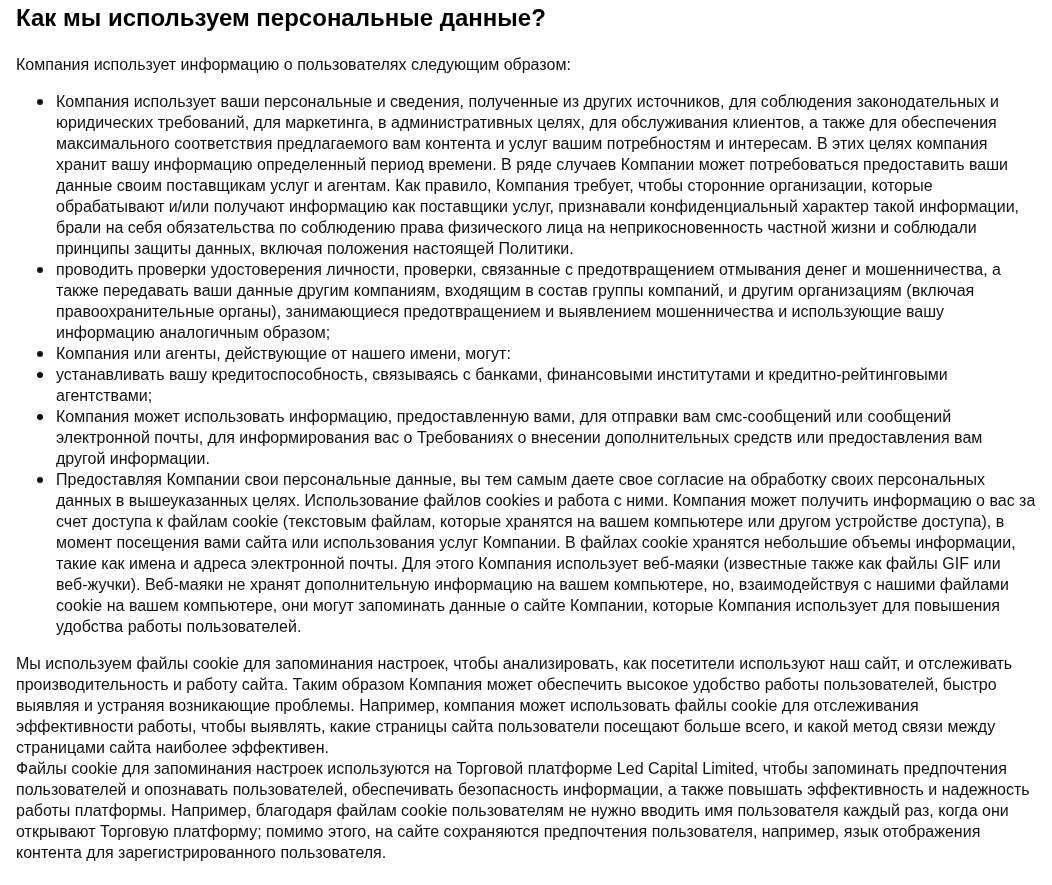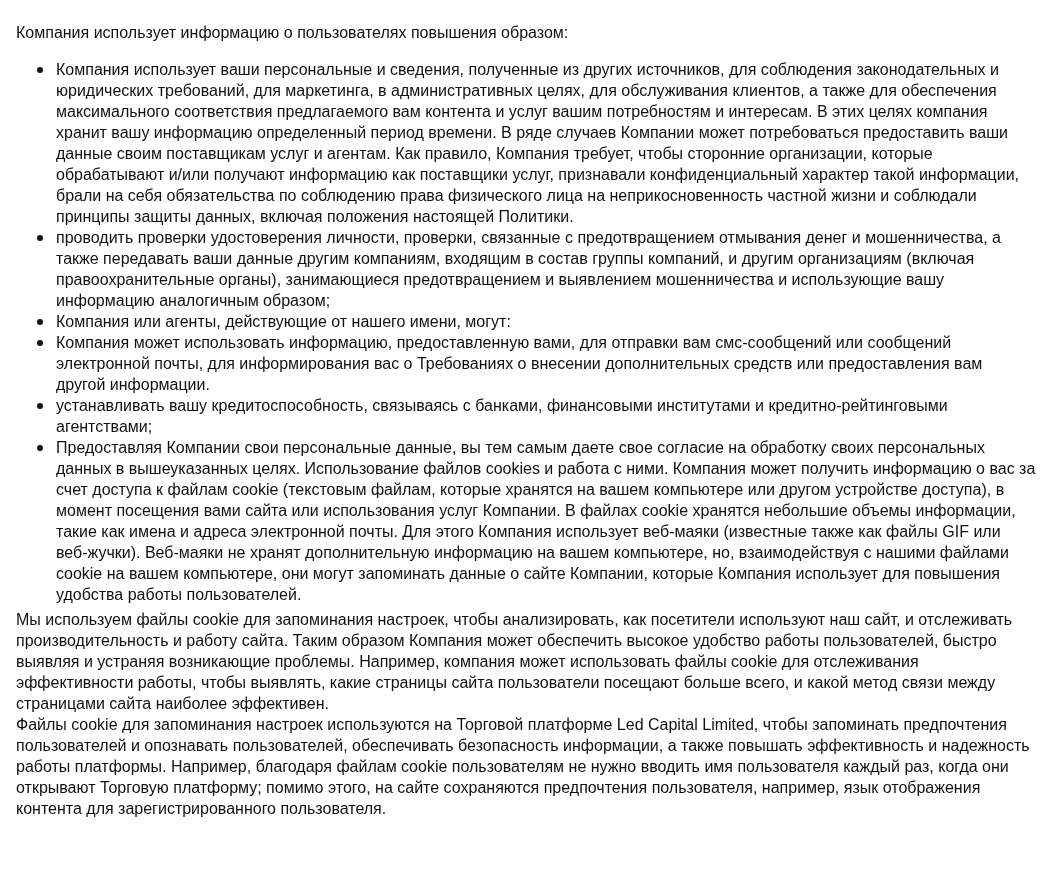--- a/index.html
+++ b/index.html
@@ -49,53 +49,54 @@
     li .bullet {
       position: absolute;
       left: -19px;
       top: 8px;
       width: 6px;
       height: 6px;
       border-radius: 50%;
       background: #111;
     }
     .para-1 {
-      margin-top: 4px;
+      margin-top: 16px;
     }
     .para-2 {
       margin-top: 0;
     }
   </style>
 </head>
 <body>
 
 <div class="page">
+  <h1>Как мы используем персональные данные?</h1>
 
-  <p class="intro">Компания использует информацию о пользователях повышения образом:</p>
+  <p class="intro">Компания использует информацию о пользователях следующим образом:</p>
 
   <ul>
     <li>
       <span class="bullet"></span>
       <span>Компания использует ваши персональные и сведения, полученные из других источников, для соблюдения законодательных и юридических требований, для маркетинга, в административных целях, для обслуживания клиентов, а также для обеспечения максимального соответствия предлагаемого вам контента и услуг вашим потребностям и интересам. В этих целях компания хранит вашу информацию определенный период времени. В ряде случаев Компании может потребоваться предоставить ваши данные своим поставщикам услуг и агентам. Как правило, Компания требует, чтобы сторонние организации, которые обрабатывают и/или получают информацию как поставщики услуг, признавали конфиденциальный характер такой информации, брали на себя обязательства по соблюдению права физического лица на неприкосновенность частной жизни и соблюдали принципы защиты данных, включая положения настоящей Политики.</span>
     </li>
     <li>
       <span class="bullet"></span>
       <span>проводить проверки удостоверения личности, проверки, связанные с предотвращением отмывания денег и мошенничества, а также передавать ваши данные другим компаниям, входящим в состав группы компаний, и другим организациям (включая правоохранительные органы), занимающиеся предотвращением и выявлением мошенничества и использующие вашу информацию аналогичным образом;</span>
     </li>
     <li>
       <span class="bullet"></span>
       <span>Компания или агенты, действующие от нашего имени, могут:</span>
     </li>
     <li>
       <span class="bullet"></span>
-      <span>Компания может использовать информацию, предоставленную вами, для отправки вам смс-сообщений или сообщений электронной почты, для информирования вас о Требованиях о внесении дополнительных средств или предоставления вам другой информации.</span>
+      <span>устанавливать вашу кредитоспособность, связываясь с банками, финансовыми институтами и кредитно-рейтинговыми агентствами;</span>
     </li>
     <li>
       <span class="bullet"></span>
-      <span>устанавливать вашу кредитоспособность, связываясь с банками, финансовыми институтами и кредитно-рейтинговыми агентствами;</span>
+      <span>Компания может использовать информацию, предоставленную вами, для отправки вам смс-сообщений или сообщений электронной почты, для информирования вас о Требованиях о внесении дополнительных средств или предоставления вам другой информации.</span>
     </li>
     <li>
       <span class="bullet"></span>
       <span>Предоставляя Компании свои персональные данные, вы тем самым даете свое согласие на обработку своих персональных данных в вышеуказанных целях. Использование файлов cookies и работа с ними. Компания может получить информацию о вас за счет доступа к файлам cookie (текстовым файлам, которые хранятся на вашем компьютере или другом устройстве доступа), в момент посещения вами сайта или использования услуг Компании. В файлах cookie хранятся небольшие объемы информации, такие как имена и адреса электронной почты. Для этого Компания использует веб-маяки (известные также как файлы GIF или веб-жучки). Веб-маяки не хранят дополнительную информацию на вашем компьютере, но, взаимодействуя с нашими файлами cookie на вашем компьютере, они могут запоминать данные о сайте Компании, которые Компания использует для повышения удобства работы пользователей.</span>
     </li>
   </ul>
 
   <p class="para-1">Мы используем файлы cookie для запоминания настроек, чтобы анализировать, как посетители используют наш сайт, и отслеживать производительность и работу сайта. Таким образом Компания может обеспечить высокое удобство работы пользователей, быстро выявляя и устраняя возникающие проблемы. Например, компания может использовать файлы cookie для отслеживания эффективности работы, чтобы выявлять, какие страницы сайта пользователи посещают больше всего, и какой метод связи между страницами сайта наиболее эффективен.</p>
 
   <p class="para-2">Файлы cookie для запоминания настроек используются на Торговой платформе Led Capital Limited, чтобы запоминать предпочтения пользователей и опознавать пользователей, обеспечивать безопасность информации, а также повышать эффективность и надежность работы платформы. Например, благодаря файлам cookie пользователям не нужно вводить имя пользователя каждый раз, когда они открывают Торговую платформу; помимо этого, на сайте сохраняются предпочтения пользователя, например, язык отображения контента для зарегистрированного пользователя.</p>

